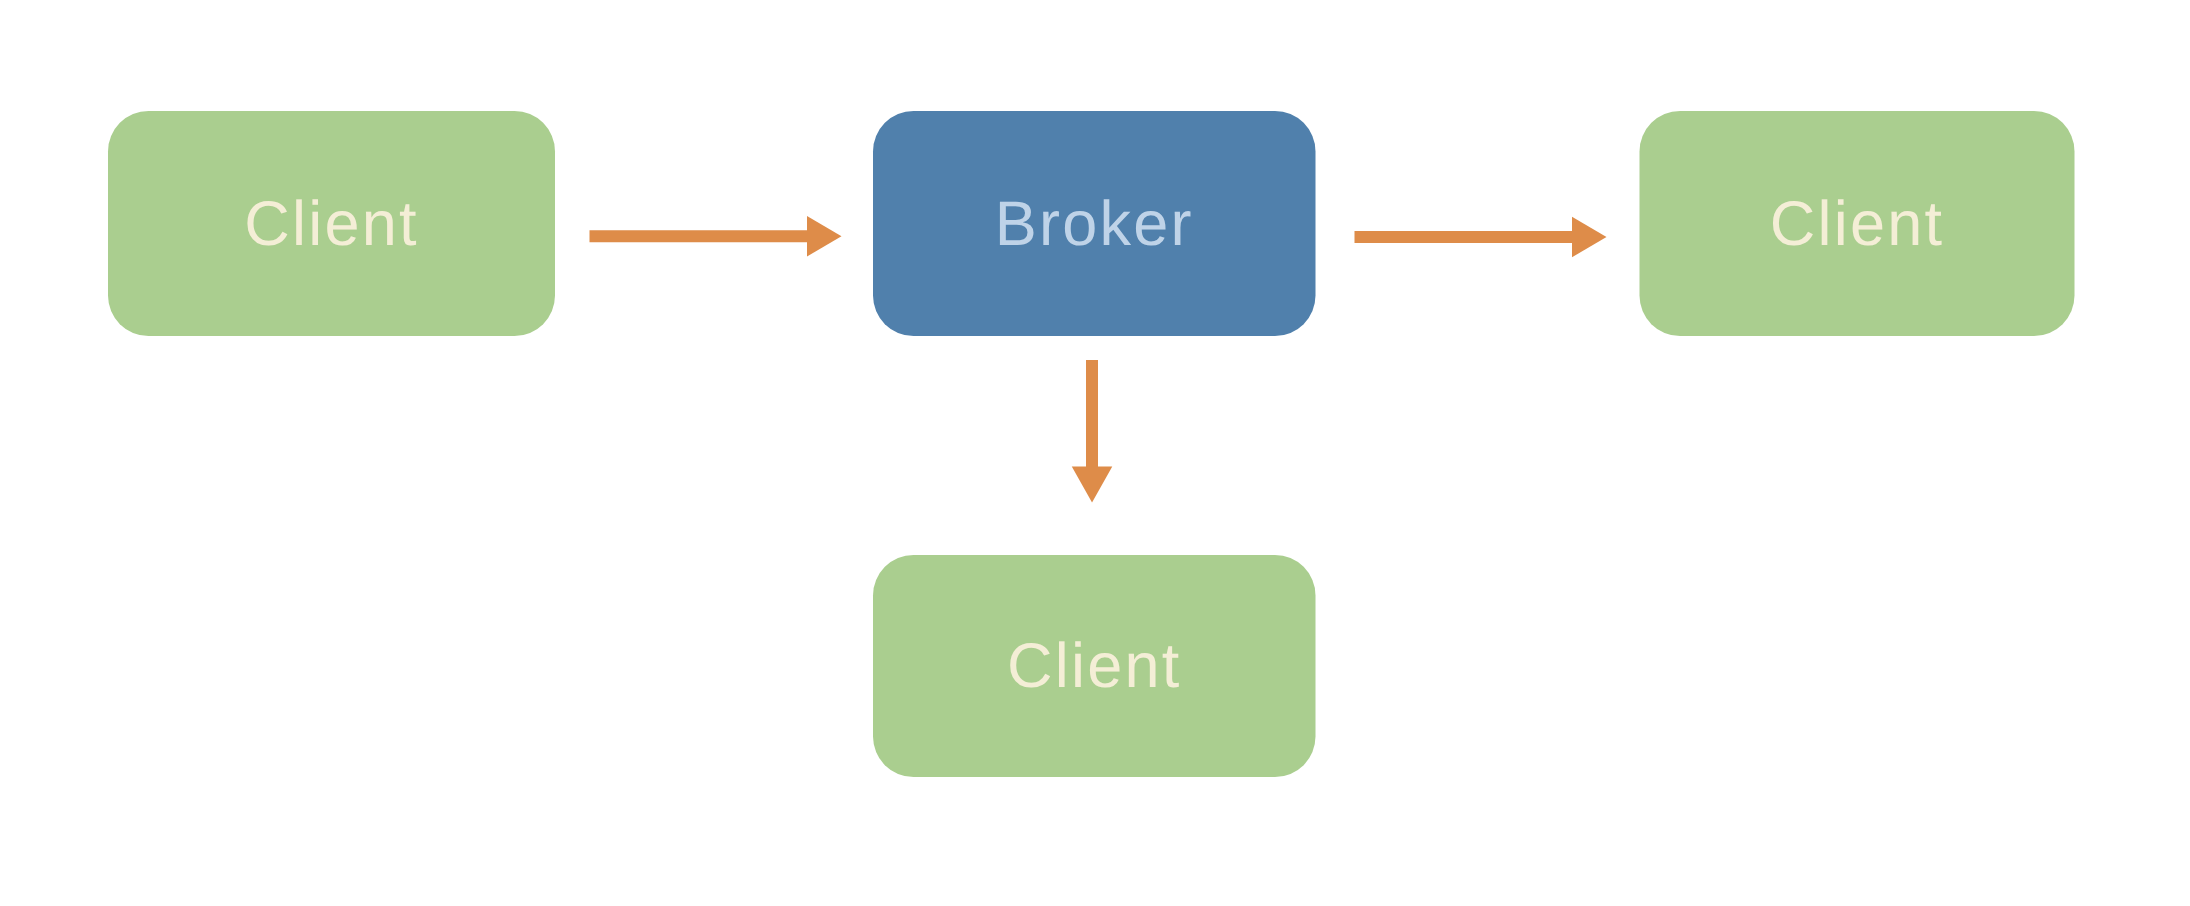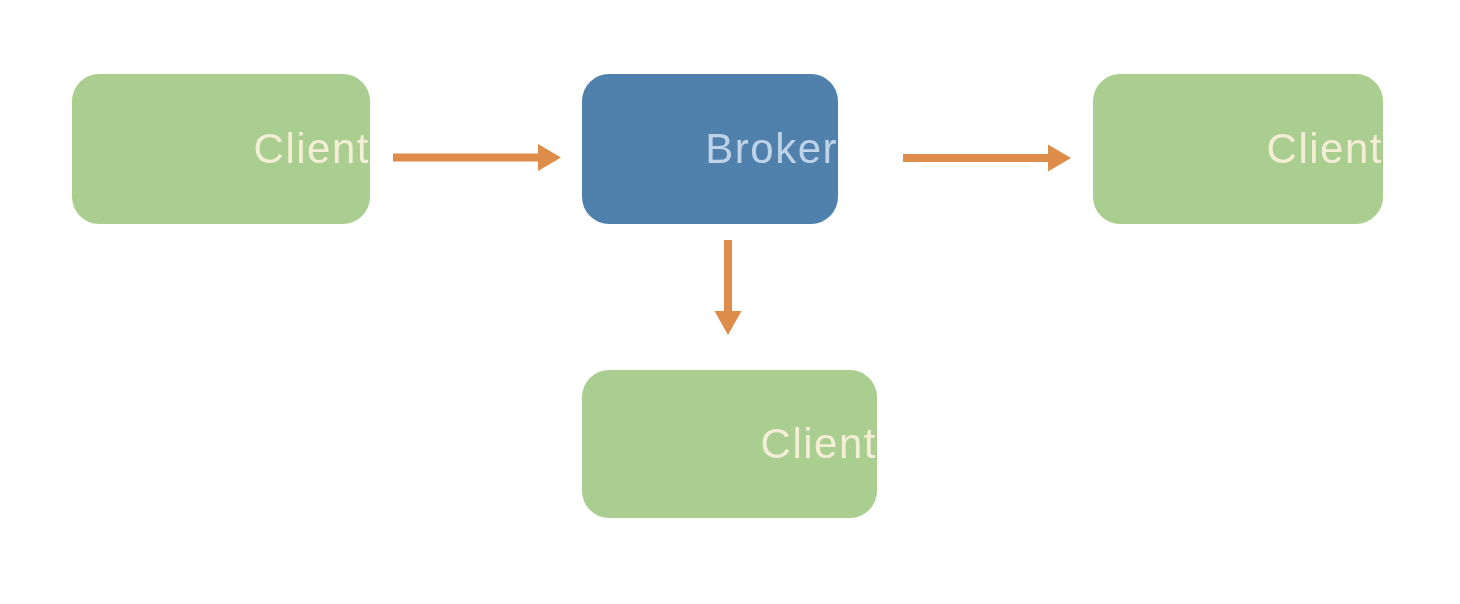--- a/index.html
+++ b/index.html
@@ -20,36 +20,36 @@
     width: 1460px;
     height: 604px;
     background: var(--background);
     overflow: hidden;
   }
   .node {
     position: absolute;
     border-radius: 27px;
     display: flex;
     align-items: center;
-    justify-content: flex-end;
+    justify-content: center;
   }
   .node .label {
     font-size: 42px;
     font-weight: 400;
     letter-spacing: 1.5px;
     line-height: 1;
     user-select: none;
   }
   .node.client { background: var(--client-fill); }
   .node.client .label { color: var(--client-text); }
   .node.broker { background: var(--broker-fill); }
   .node.broker .label { color: var(--broker-text); }
 
   .node-client-left   { left: 72px;   top: 74px;  width: 298px; height: 150px; }
-  .node-broker        { left: 582px;  top: 74px;  width: 256px; height: 150px; }
+  .node-broker        { left: 582px;  top: 74px;  width: 295px; height: 150px; }
   .node-client-right  { left: 1093px; top: 74px;  width: 290px; height: 150px; }
   .node-client-bottom { left: 582px;  top: 370px; width: 295px; height: 148px; }
 
   .arrow-layer {
     position: absolute;
     left: 0; top: 0;
     width: 1460px;
     height: 604px;
     pointer-events: none;
   }

